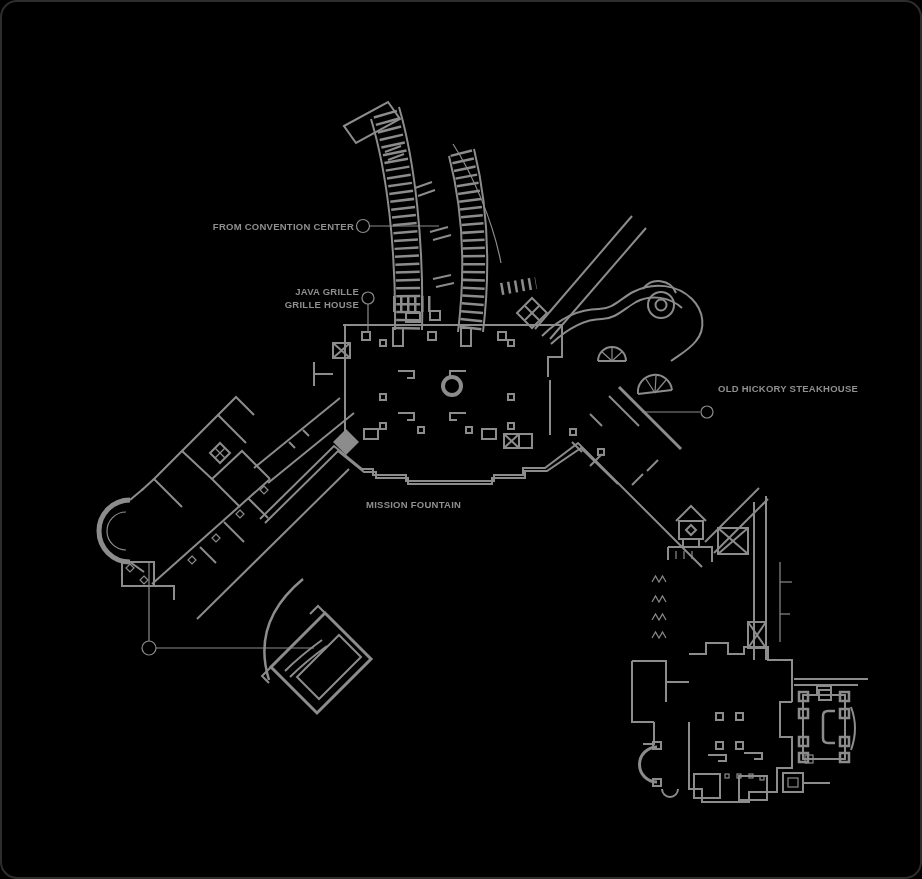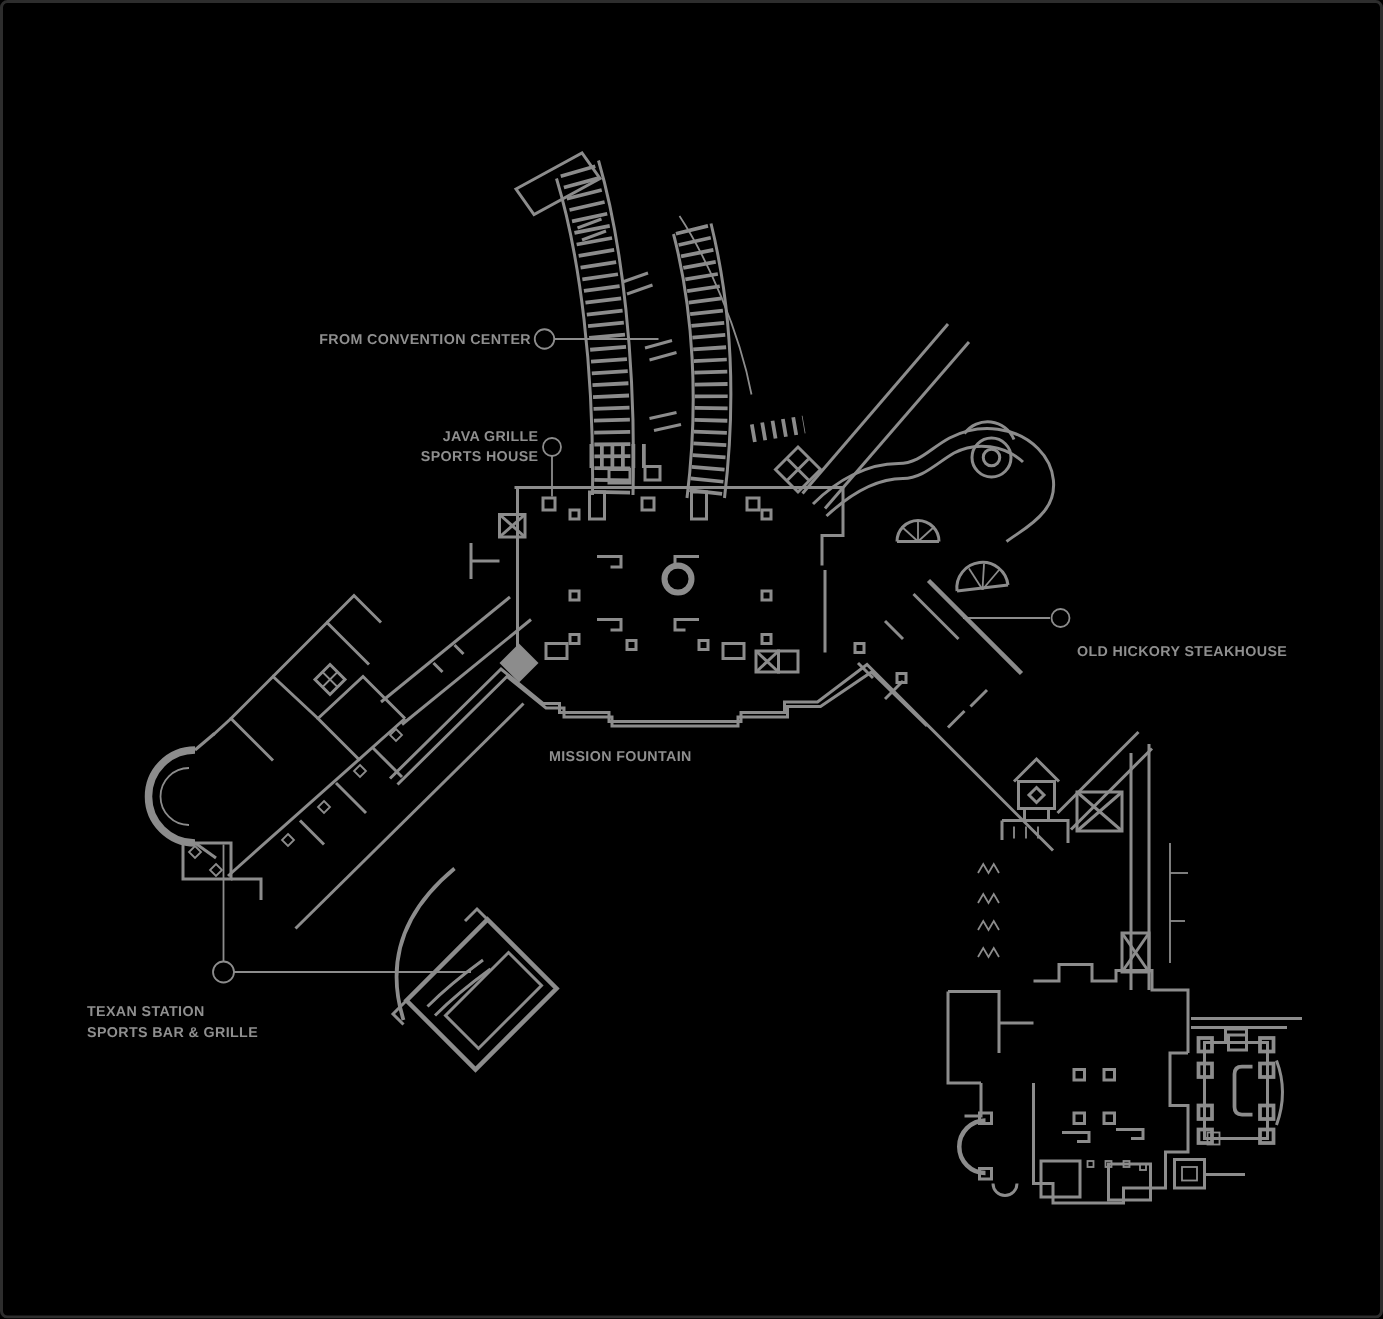--- a/index.html
+++ b/index.html
@@ -1,20 +1,20 @@
 <!DOCTYPE html>
 <html style="--bg: #000000; --border: #2d2d2d; --line: #8c8c8c; --text: #8f8f8f;"><head>
 <meta charset="utf-8">
 <style>
   html,body{margin:0;padding:0;background:#000;}
   .screen{
     position:relative;width:922px;height:879px;box-sizing:border-box;
     background:var(--bg,#000);
     border:2px solid var(--border,#2d2d2d);
-    border-radius:5px;overflow:hidden;
+    border-radius:17px;overflow:hidden;
     font-family:"Liberation Sans",sans-serif;
   }
   svg.plan{position:absolute;left:0;top:0;}
   svg.plan path,svg.plan rect,svg.plan circle,svg.plan line,svg.plan polygon,svg.plan polyline{
     stroke:var(--line,#8c8c8c);fill:none;stroke-width:2;
   }
   svg.plan .w1{stroke-width:1.2}
   svg.plan .w25{stroke-width:2.5}
   svg.plan .w3{stroke-width:3}
   svg.plan .w4{stroke-width:4}
@@ -260,26 +260,22 @@
       <circle class="w1" cx="361" cy="224" r="6.5"></circle>
       <path class="w1" d="M 366 302 V 329"></path>
       <circle class="w1" cx="366" cy="296" r="6"></circle>
     </g>
   </svg>
 
   <div class="lbl r" style="left:202px;top:219px;width:150px">FROM CONVENTION CENTER</div>
 
   <div class="lbl r" style="left:237px;top:284px;width:120px">
     <span style="line-height:12.5px">JAVA GRILLE</span>
-    <span style="line-height:12.5px">SPORTS HOUSE</span>
+    <span style="line-height:12.5px">GRILLE HOUSE</span>
   </div>
 
-  <div class="lbl" style="left:716px;top:427px">OLD HICKORY STEAKHOUSE</div>
+  <div class="lbl" style="left:716px;top:381px">OLD HICKORY STEAKHOUSE</div>
 
   <div class="lbl c" style="left:364px;top:497px;width:160px">MISSION FOUNTAIN</div>
 
-  <div class="lbl c" style="left:56px;top:666px;width:180px">
-    <span style="line-height:14px">TEXAN STATION</span>
-    <span style="line-height:14px">SPORTS BAR &amp; GRILLE</span>
-  </div>
 
 
 </div>
 
 </body></html>

